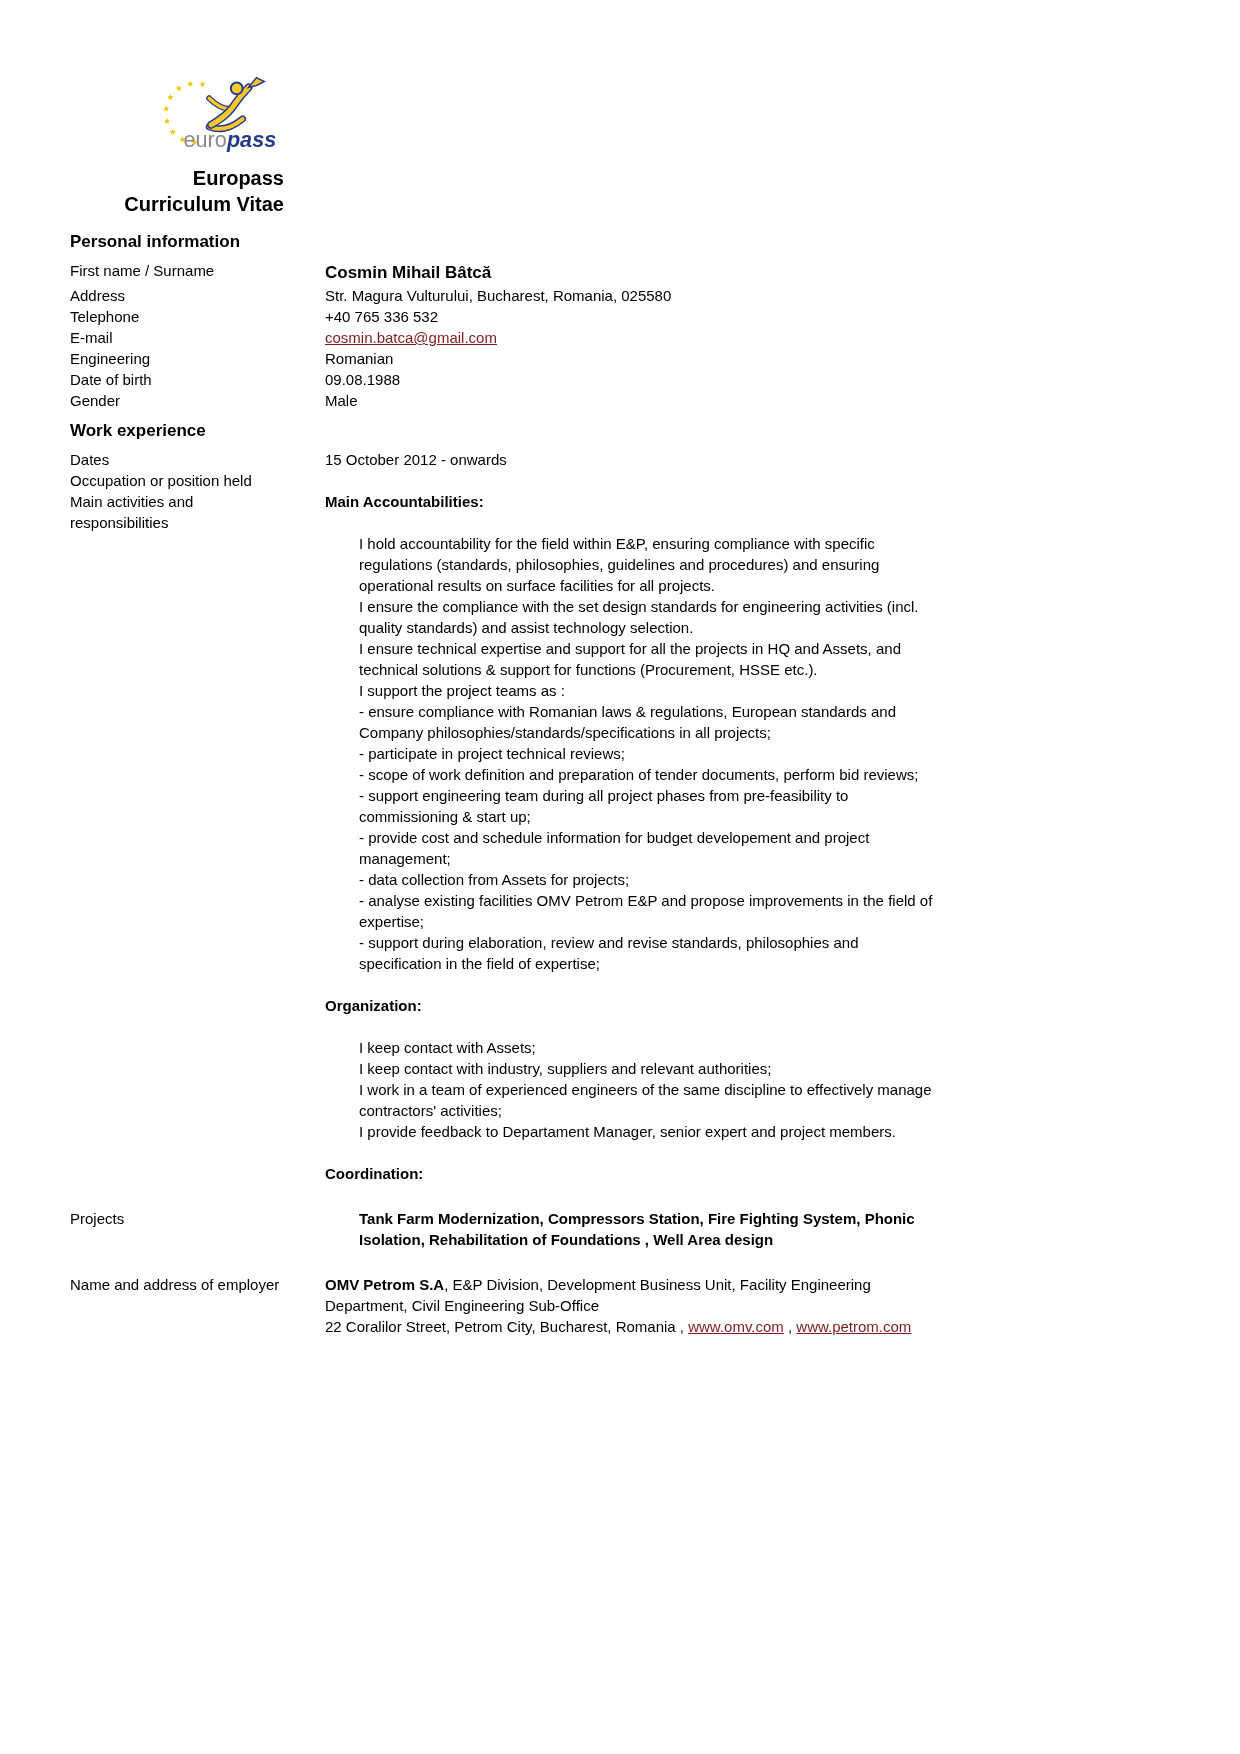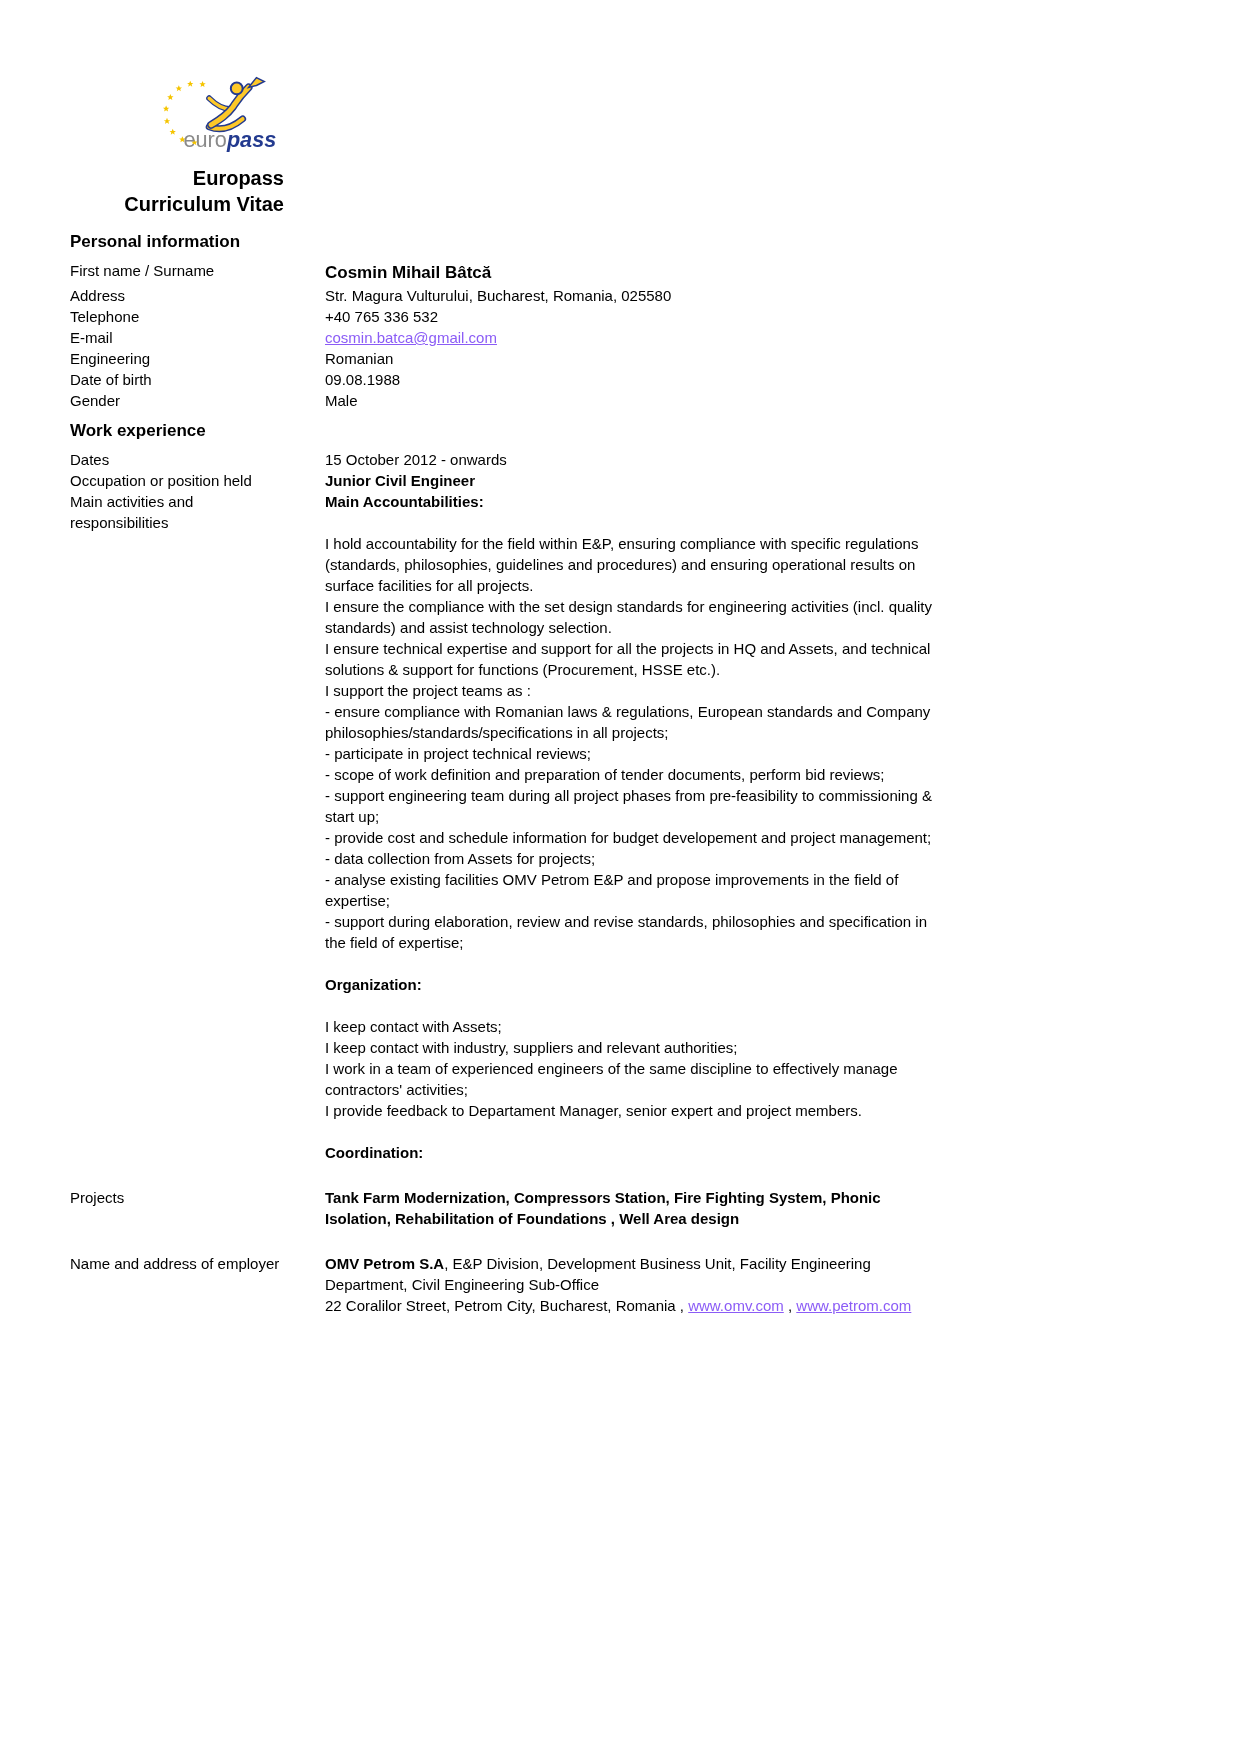--- a/index.html
+++ b/index.html
@@ -28,25 +28,25 @@
     margin-left: 41px; width: 620px;
     font-size: 15px; line-height: 21px;
   }
   .section-heading {
     font-size: 17px; font-weight: bold; line-height: 22px;
   }
   .row.section { margin-top: 9px; margin-bottom: 7px; }
 
   .bold { font-weight: bold; }
   .name-value { font-weight: bold; font-size: 17px; line-height: 25px; }
-  .pre { white-space: pre-line; }
+  .pre { white-space: pre-line; margin-left: 34px; }
   .gap-block { margin-top: 21px; }
   .big-gap { margin-top: 24px; }
 
-  a.link { color: #8b5cf6; text-decoration: underline; cursor: pointer; }
+  a.link { color: #7f1d1d; text-decoration: underline; cursor: pointer; }
 
   .logo-svg { display: block; }
 </style>
 </head>
 <body>
 
 <div class="page">
 
   <div class="logo-wrap">
     <svg class="logo-svg" width="130" height="80" viewBox="0 0 132 80">
@@ -133,21 +133,20 @@
     <div class="value"></div>
   </div>
 
   <div class="row">
     <div class="label">Dates</div>
     <div class="value">15 October 2012 - onwards</div>
   </div>
 
   <div class="row">
     <div class="label">Occupation or position held</div>
-    <div class="value bold">Junior Civil Engineer</div>
   </div>
 
   <div class="row">
     <div class="label">Main activities and responsibilities</div>
     <div class="value">
       <div class="bold">Main Accountabilities:</div>
       <div class="pre gap-block">I hold accountability for the field within E&amp;P, ensuring compliance with specific regulations (standards, philosophies, guidelines and procedures) and ensuring operational results on surface facilities for all projects.
 I ensure the compliance with the set design standards for engineering activities (incl. quality standards) and assist technology selection.
 I ensure technical expertise and support for all the projects in HQ and Assets, and technical solutions &amp; support for functions (Procurement, HSSE etc.).
 I support the project teams as :

